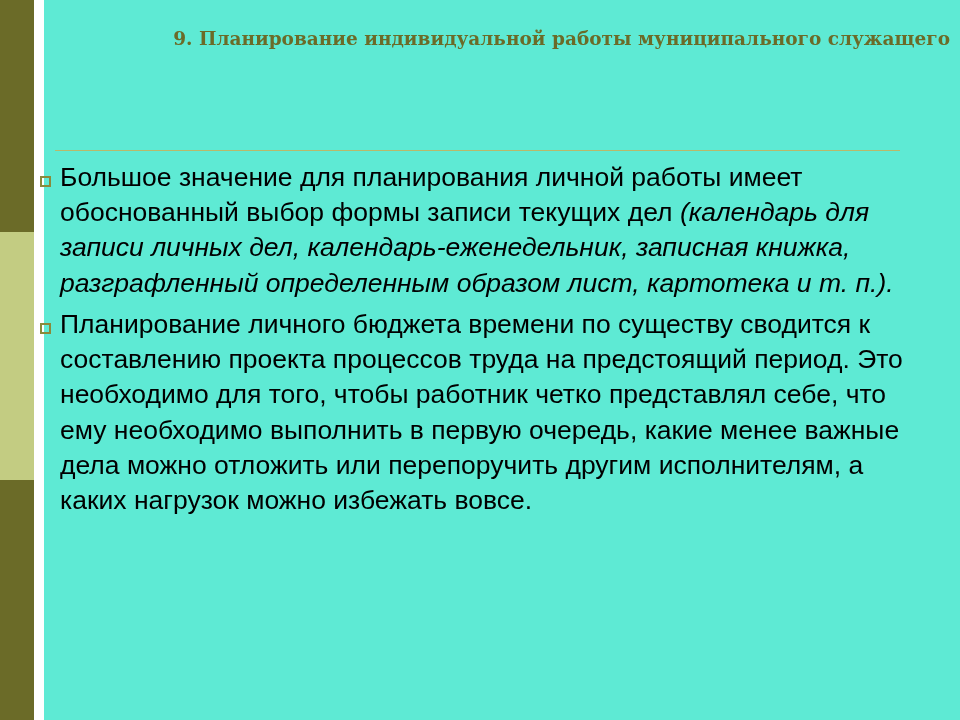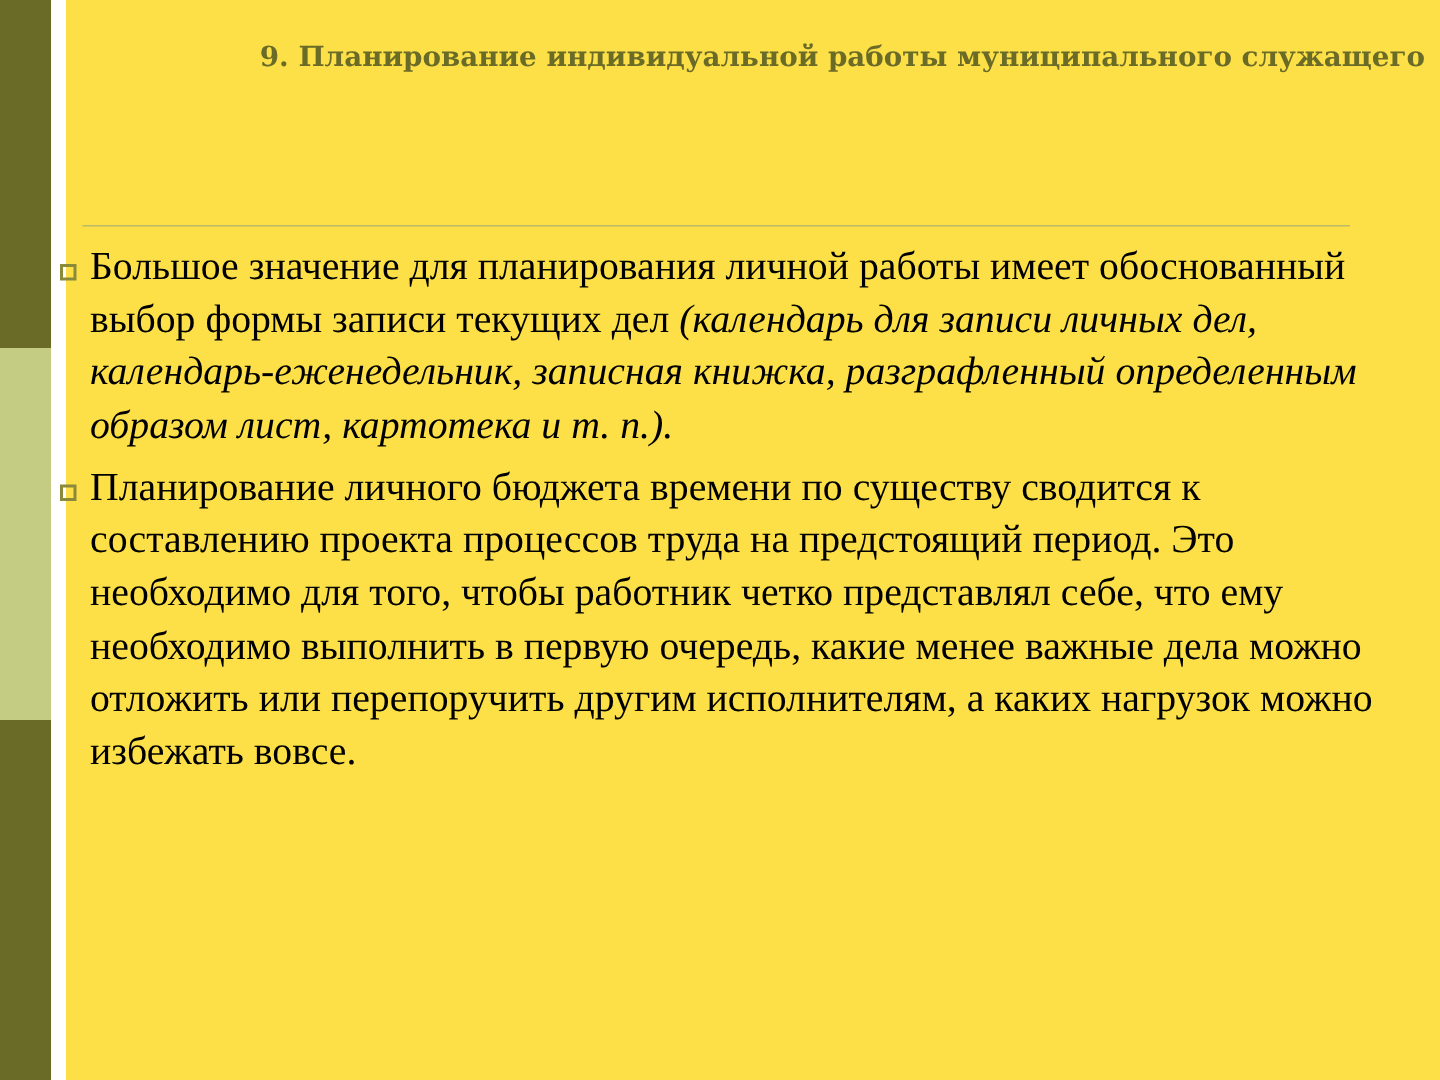--- a/index.html
+++ b/index.html
@@ -10,21 +10,21 @@
     width: 960px;
     height: 720px;
     background: #ffffff;
     font-family: "DejaVu Sans", sans-serif;
     overflow: hidden;
     position: relative;
   }
   .slide {
     position: absolute;
     inset: 0;
-    background: #fde047;
+    background: #5eead4;
     padding-left: 36px;
   }
 
   
   .left-rail {
     position: absolute;
     left: 0;
     top: 0;
     width: 34px;
     height: 720px;
@@ -96,21 +96,21 @@
     height: 11px;
     border: 2px solid #8a8a3a;
     background: transparent;
     box-sizing: border-box;
   }
   .bullet-text {
     flex: 1 1 auto;
     font-size: 26.5px;
     line-height: 1.33;
     color: #000000;
-    font-family: Liberation Serif, serif;
+    font-family: Liberation Sans, sans-serif;
     padding-right: 10px;
   }
   .bullet-text .ital {
     font-style: italic;
   }
 </style>
 </head>
 <body>
 
 <div class="slide">

